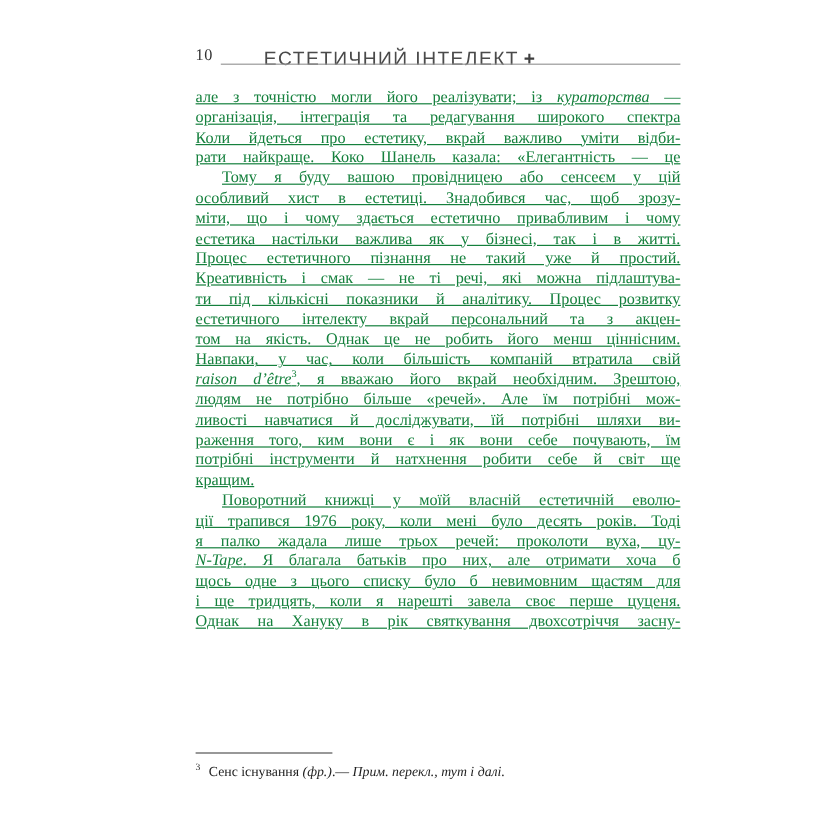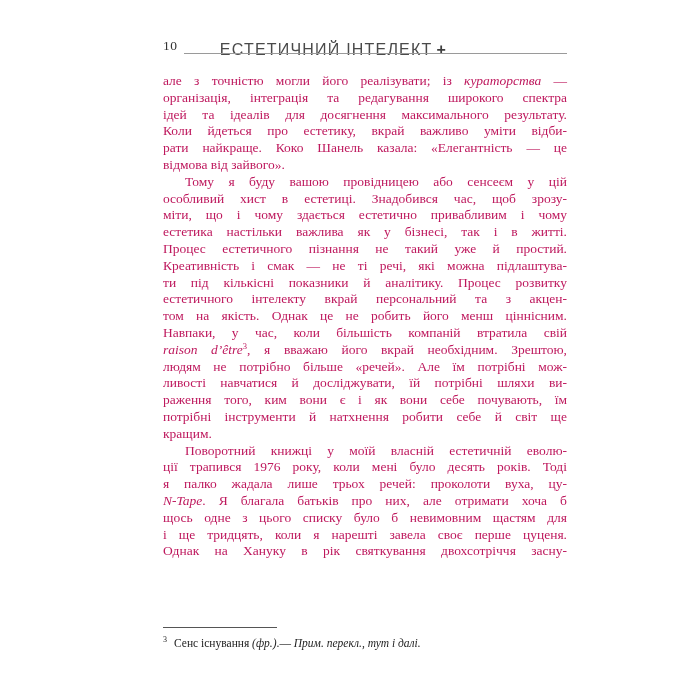--- a/index.html
+++ b/index.html
@@ -34,22 +34,23 @@
   .header-rule {
     position:absolute;
     top:53px; left:184px;
     width:383px; height:1px;
     background:#9a9a9a;
   }
   .body-text {
     position:absolute;
     left:163px; top:73px;
     width:404px;
-    color:#be185d;
+    color:#15803d;
     font-size:13.5px;
+    text-decoration:underline;
   }
   .line {
     height:16.8px;
     line-height:16.8px;
     text-align:justify;
     text-align-last:justify;
     overflow:visible;
   }
   .line.last { text-align-last:left; }
   .line.indent { text-indent:22px; }
@@ -88,24 +89,22 @@
 
   <div class="running-head">
     <span>ЕСТЕТИЧНИЙ ІНТЕЛЕКТ</span><span class="ornament">+</span>
   </div>
 
   <div class="header-rule"></div>
 
   <div class="body-text">
       <div class="line"><span>але з точністю могли його реалізувати; із </span><i>кураторства</i><span> —</span></div>
       <div class="line"><span>організація, інтеграція та редагування широкого спектра</span></div>
-      <div class="line"><span>ідей та ідеалів для досягнення максимального результату.</span></div>
       <div class="line"><span>Коли йдеться про естетику, вкрай важливо уміти відби-</span></div>
       <div class="line"><span>рати найкраще. Коко Шанель казала: «Елегантність — це</span></div>
-      <div class="line last"><span>відмова від зайвого».</span></div>
       <div class="line indent"><span>Тому я буду вашою провідницею або сенсеєм у цій</span></div>
       <div class="line"><span>особливий хист в естетиці. Знадобився час, щоб зрозу-</span></div>
       <div class="line"><span>міти, що і чому здається естетично привабливим і чому</span></div>
       <div class="line"><span>естетика настільки важлива як у бізнесі, так і в житті.</span></div>
       <div class="line"><span>Процес естетичного пізнання не такий уже й простий.</span></div>
       <div class="line"><span>Креативність і смак — не ті речі, які можна підлаштува-</span></div>
       <div class="line"><span>ти під кількісні показники й аналітику. Процес розвитку</span></div>
       <div class="line"><span>естетичного інтелекту вкрай персональний та з акцен-</span></div>
       <div class="line"><span>том на якість. Однак це не робить його менш ціннісним.</span></div>
       <div class="line"><span>Навпаки, у час, коли більшість компаній втратила свій</span></div>

